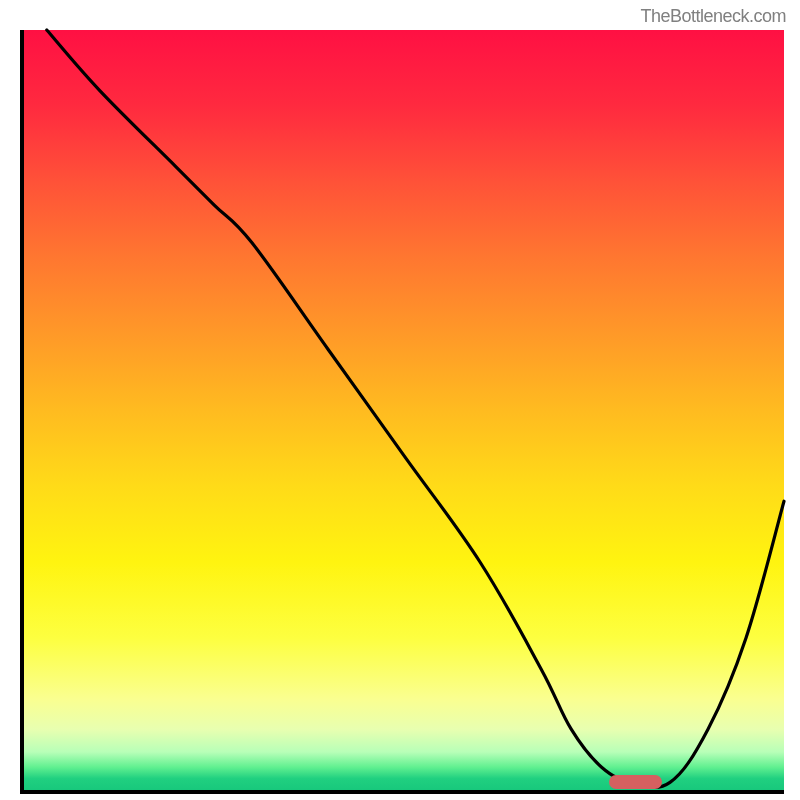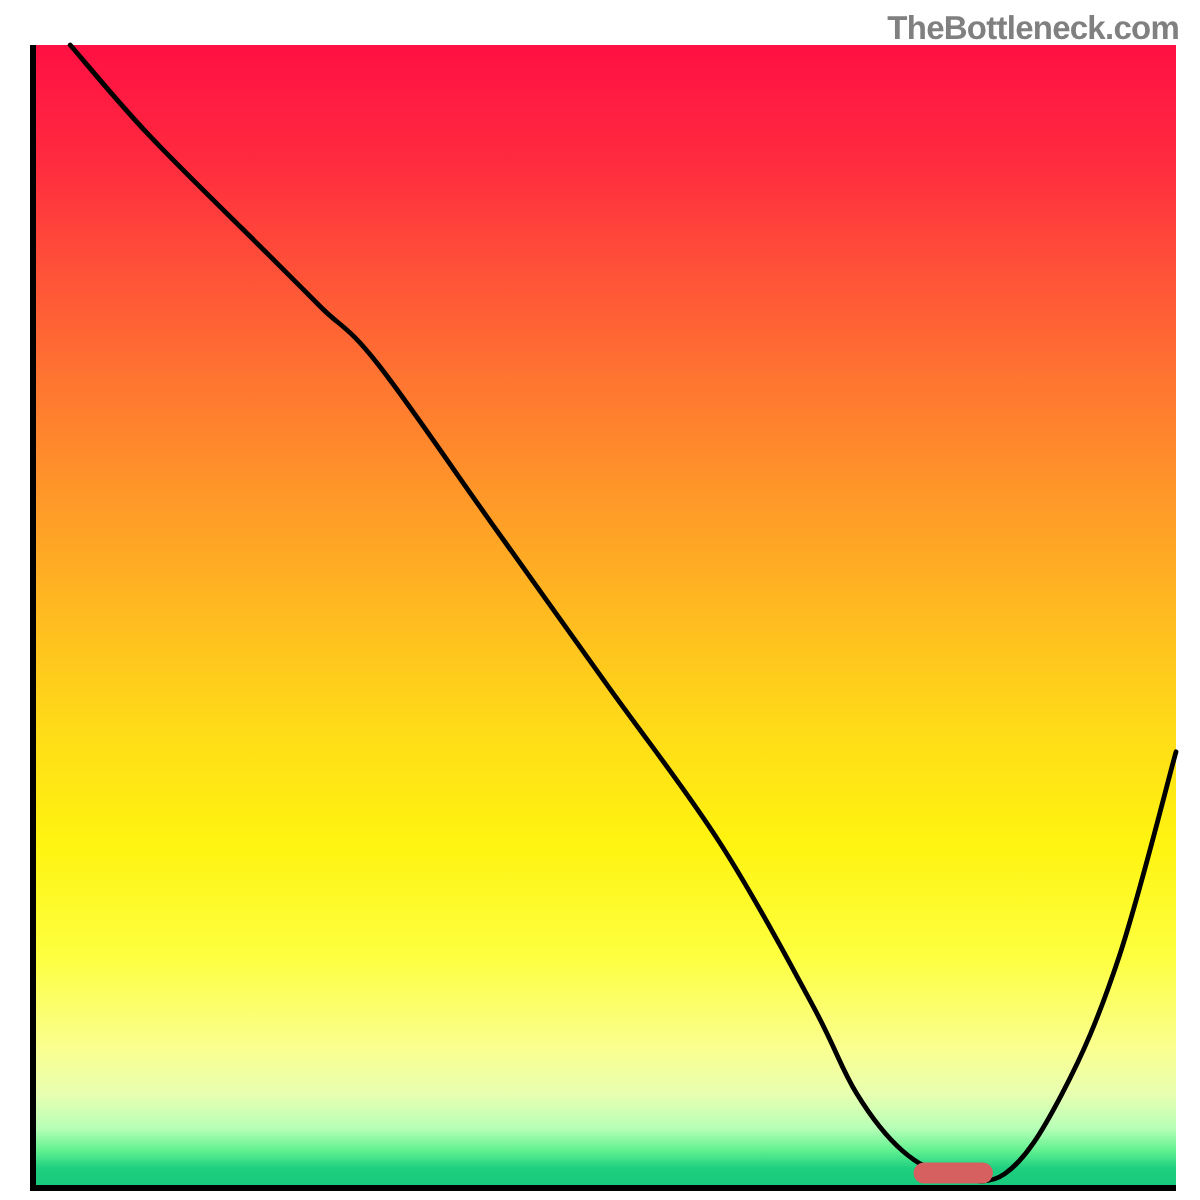--- a/index.html
+++ b/index.html
@@ -34,22 +34,22 @@
       #18c87c 100%
     );
     border-left: 4px solid #000;
     border-bottom: 4px solid #000;
     box-sizing: content-box;
   }
   .watermark {
     position: absolute;
     top: 6px;
     right: 14px;
-    font-size: 22px;
-    font-weight: bold;
+    font-size: 18px;
+    font-weight: normal;
     color: #808080;
     letter-spacing: -0.5px;
   }
   svg.curve {
     position: absolute;
     left: 0;
     top: 0;
     width: 760px;
     height: 760px;
     overflow: visible;

